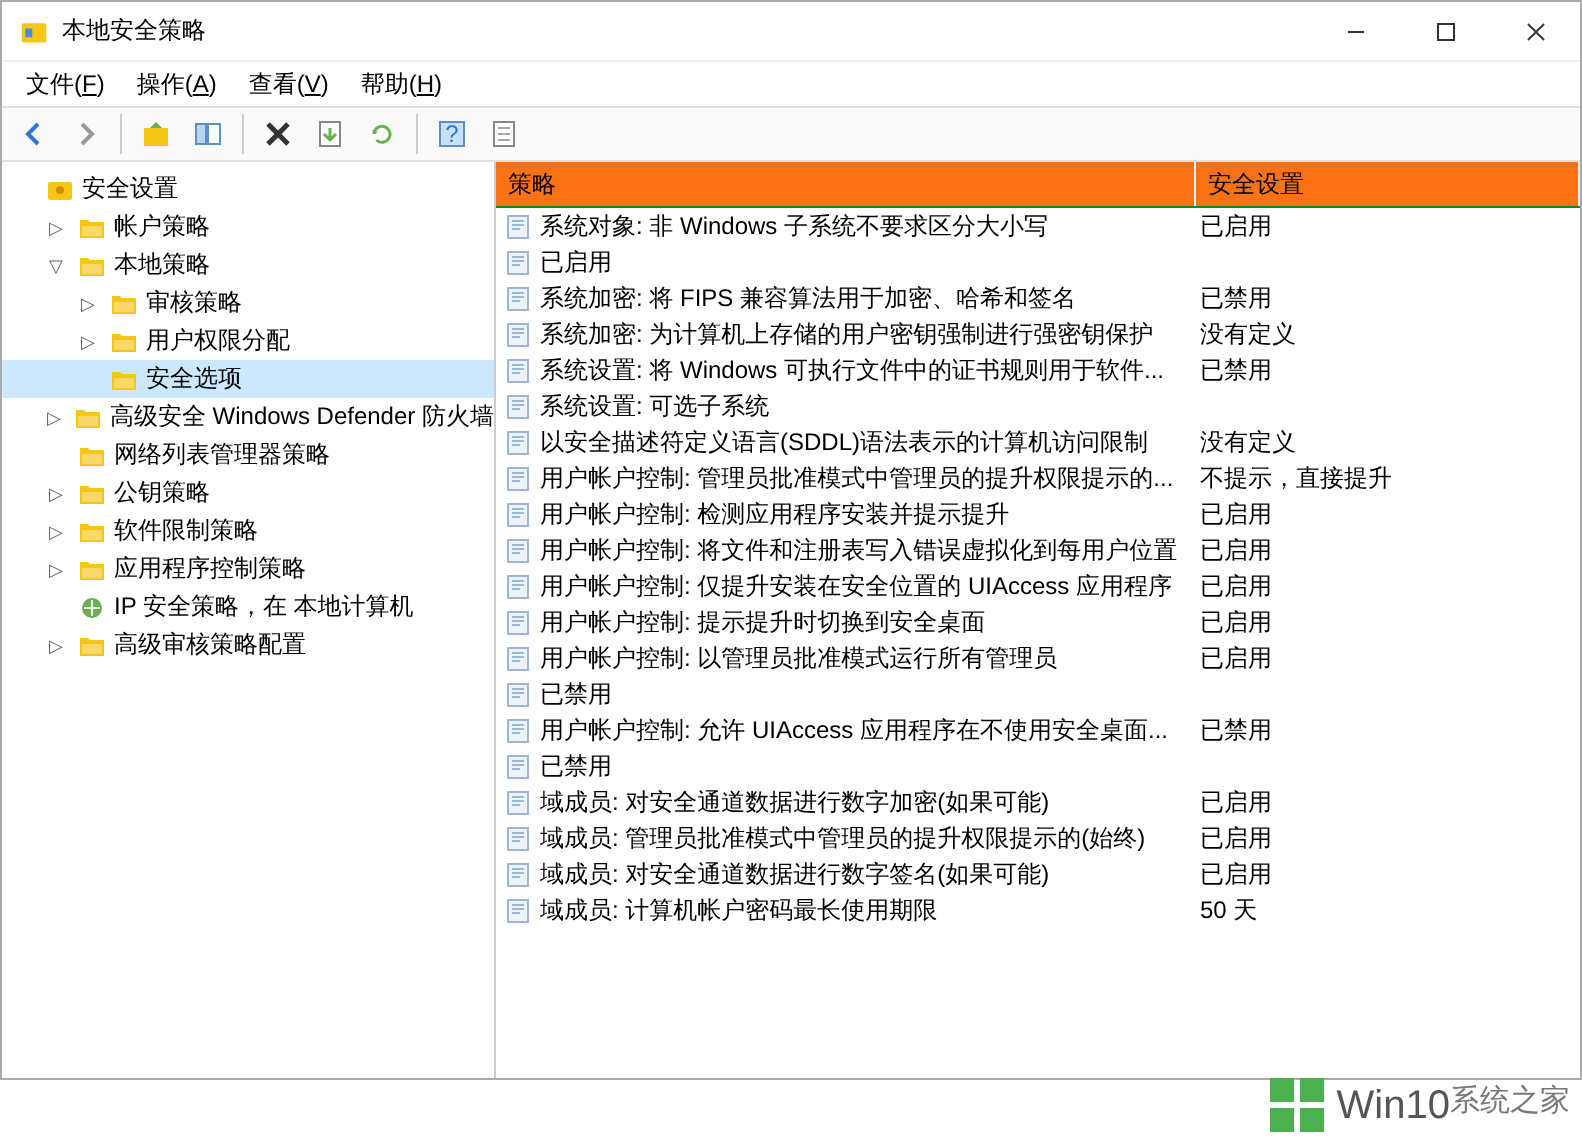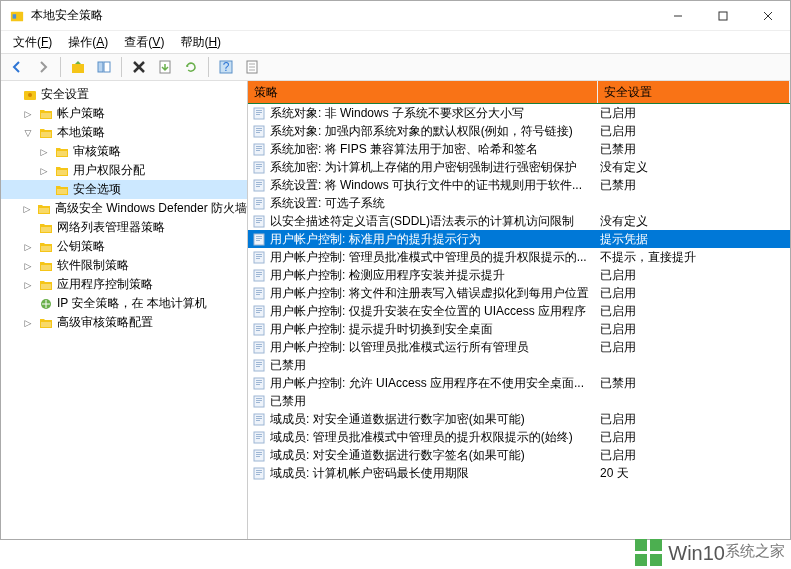--- a/index.html
+++ b/index.html
@@ -312,21 +312,20 @@
           </div>
           <div class="list-row">
             <span class="list-row-icon">
               <svg width="14" height="14">
                 <rect x="2" y="2" width="10" height="11" fill="#eef3fa" stroke="#9db6d4"></rect>
                 <rect x="4" y="4" width="6" height="1" fill="#9db6d4"></rect>
                 <rect x="4" y="6" width="6" height="1" fill="#9db6d4"></rect>
                 <rect x="4" y="8" width="4" height="1" fill="#9db6d4"></rect>
               </svg>
             </span>
-            <span class="list-cell-policy">系统对象: 加强内部系统对象的默认权限(例如，符号链接)</span>
             <span class="list-cell-setting">已启用</span>
           </div>
           <div class="list-row">
             <span class="list-row-icon">
               <svg width="14" height="14">
                 <rect x="2" y="2" width="10" height="11" fill="#eef3fa" stroke="#9db6d4"></rect>
                 <rect x="4" y="4" width="6" height="1" fill="#9db6d4"></rect>
                 <rect x="4" y="6" width="6" height="1" fill="#9db6d4"></rect>
                 <rect x="4" y="8" width="4" height="1" fill="#9db6d4"></rect>
               </svg>
@@ -375,32 +374,20 @@
               <svg width="14" height="14">
                 <rect x="2" y="2" width="10" height="11" fill="#eef3fa" stroke="#9db6d4"></rect>
                 <rect x="4" y="4" width="6" height="1" fill="#9db6d4"></rect>
                 <rect x="4" y="6" width="6" height="1" fill="#9db6d4"></rect>
                 <rect x="4" y="8" width="4" height="1" fill="#9db6d4"></rect>
               </svg>
             </span>
             <span class="list-cell-policy">以安全描述符定义语言(SDDL)语法表示的计算机访问限制</span>
             <span class="list-cell-setting">没有定义</span>
           </div>
-          <div class="list-row selected">
-            <span class="list-row-icon">
-              <svg width="14" height="14">
-                <rect x="2" y="2" width="10" height="11" fill="#eef3fa" stroke="#9db6d4"></rect>
-                <rect x="4" y="4" width="6" height="1" fill="#9db6d4"></rect>
-                <rect x="4" y="6" width="6" height="1" fill="#9db6d4"></rect>
-                <rect x="4" y="8" width="4" height="1" fill="#9db6d4"></rect>
-              </svg>
-            </span>
-            <span class="list-cell-policy">用户帐户控制: 标准用户的提升提示行为</span>
-            <span class="list-cell-setting">提示凭据</span>
-          </div>
           <div class="list-row">
             <span class="list-row-icon">
               <svg width="14" height="14">
                 <rect x="2" y="2" width="10" height="11" fill="#eef3fa" stroke="#9db6d4"></rect>
                 <rect x="4" y="4" width="6" height="1" fill="#9db6d4"></rect>
                 <rect x="4" y="6" width="6" height="1" fill="#9db6d4"></rect>
                 <rect x="4" y="8" width="4" height="1" fill="#9db6d4"></rect>
               </svg>
             </span>
             <span class="list-cell-policy">用户帐户控制: 管理员批准模式中管理员的提升权限提示的...</span>
@@ -539,21 +526,21 @@
           <div class="list-row">
             <span class="list-row-icon">
               <svg width="14" height="14">
                 <rect x="2" y="2" width="10" height="11" fill="#eef3fa" stroke="#9db6d4"></rect>
                 <rect x="4" y="4" width="6" height="1" fill="#9db6d4"></rect>
                 <rect x="4" y="6" width="6" height="1" fill="#9db6d4"></rect>
                 <rect x="4" y="8" width="4" height="1" fill="#9db6d4"></rect>
               </svg>
             </span>
             <span class="list-cell-policy">域成员: 计算机帐户密码最长使用期限</span>
-            <span class="list-cell-setting">20 天</span>
+            <span class="list-cell-setting">50 天</span>
           </div>
         </div>
     </div>
   </div>
 </div>
 
 <div class="watermark">
   <div class="wm-logo">
     <div style="display:flex;flex-direction:column;gap:3px">
         <div class="wm-sq"></div>

